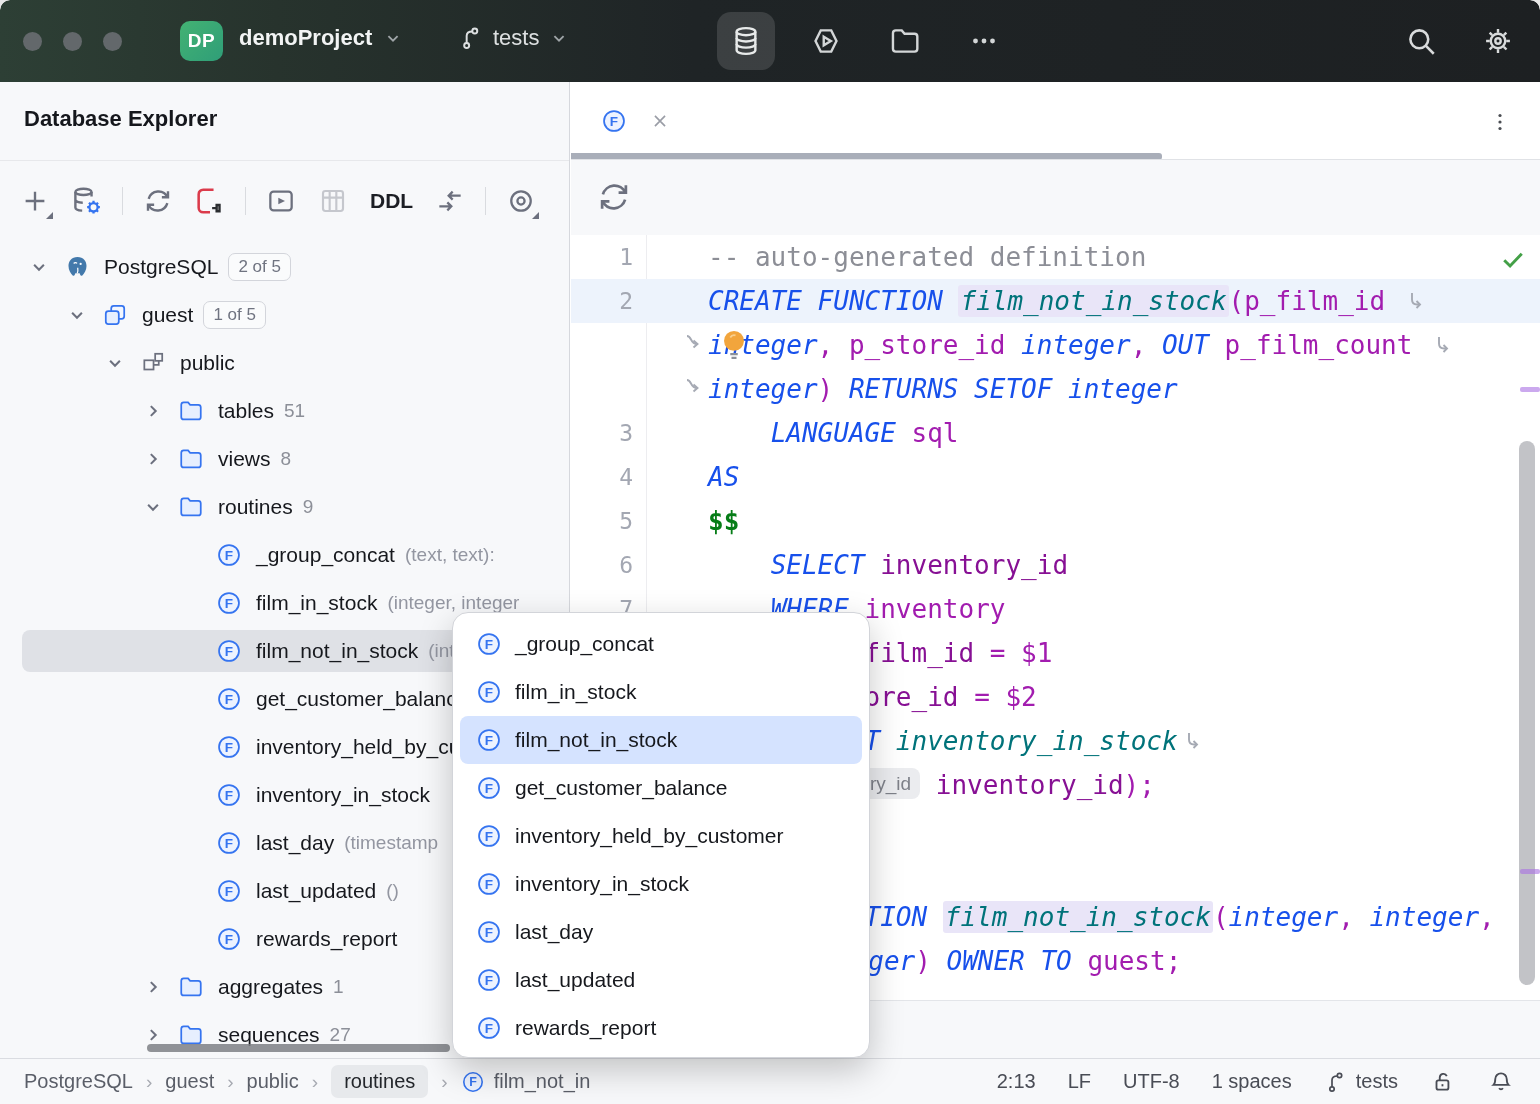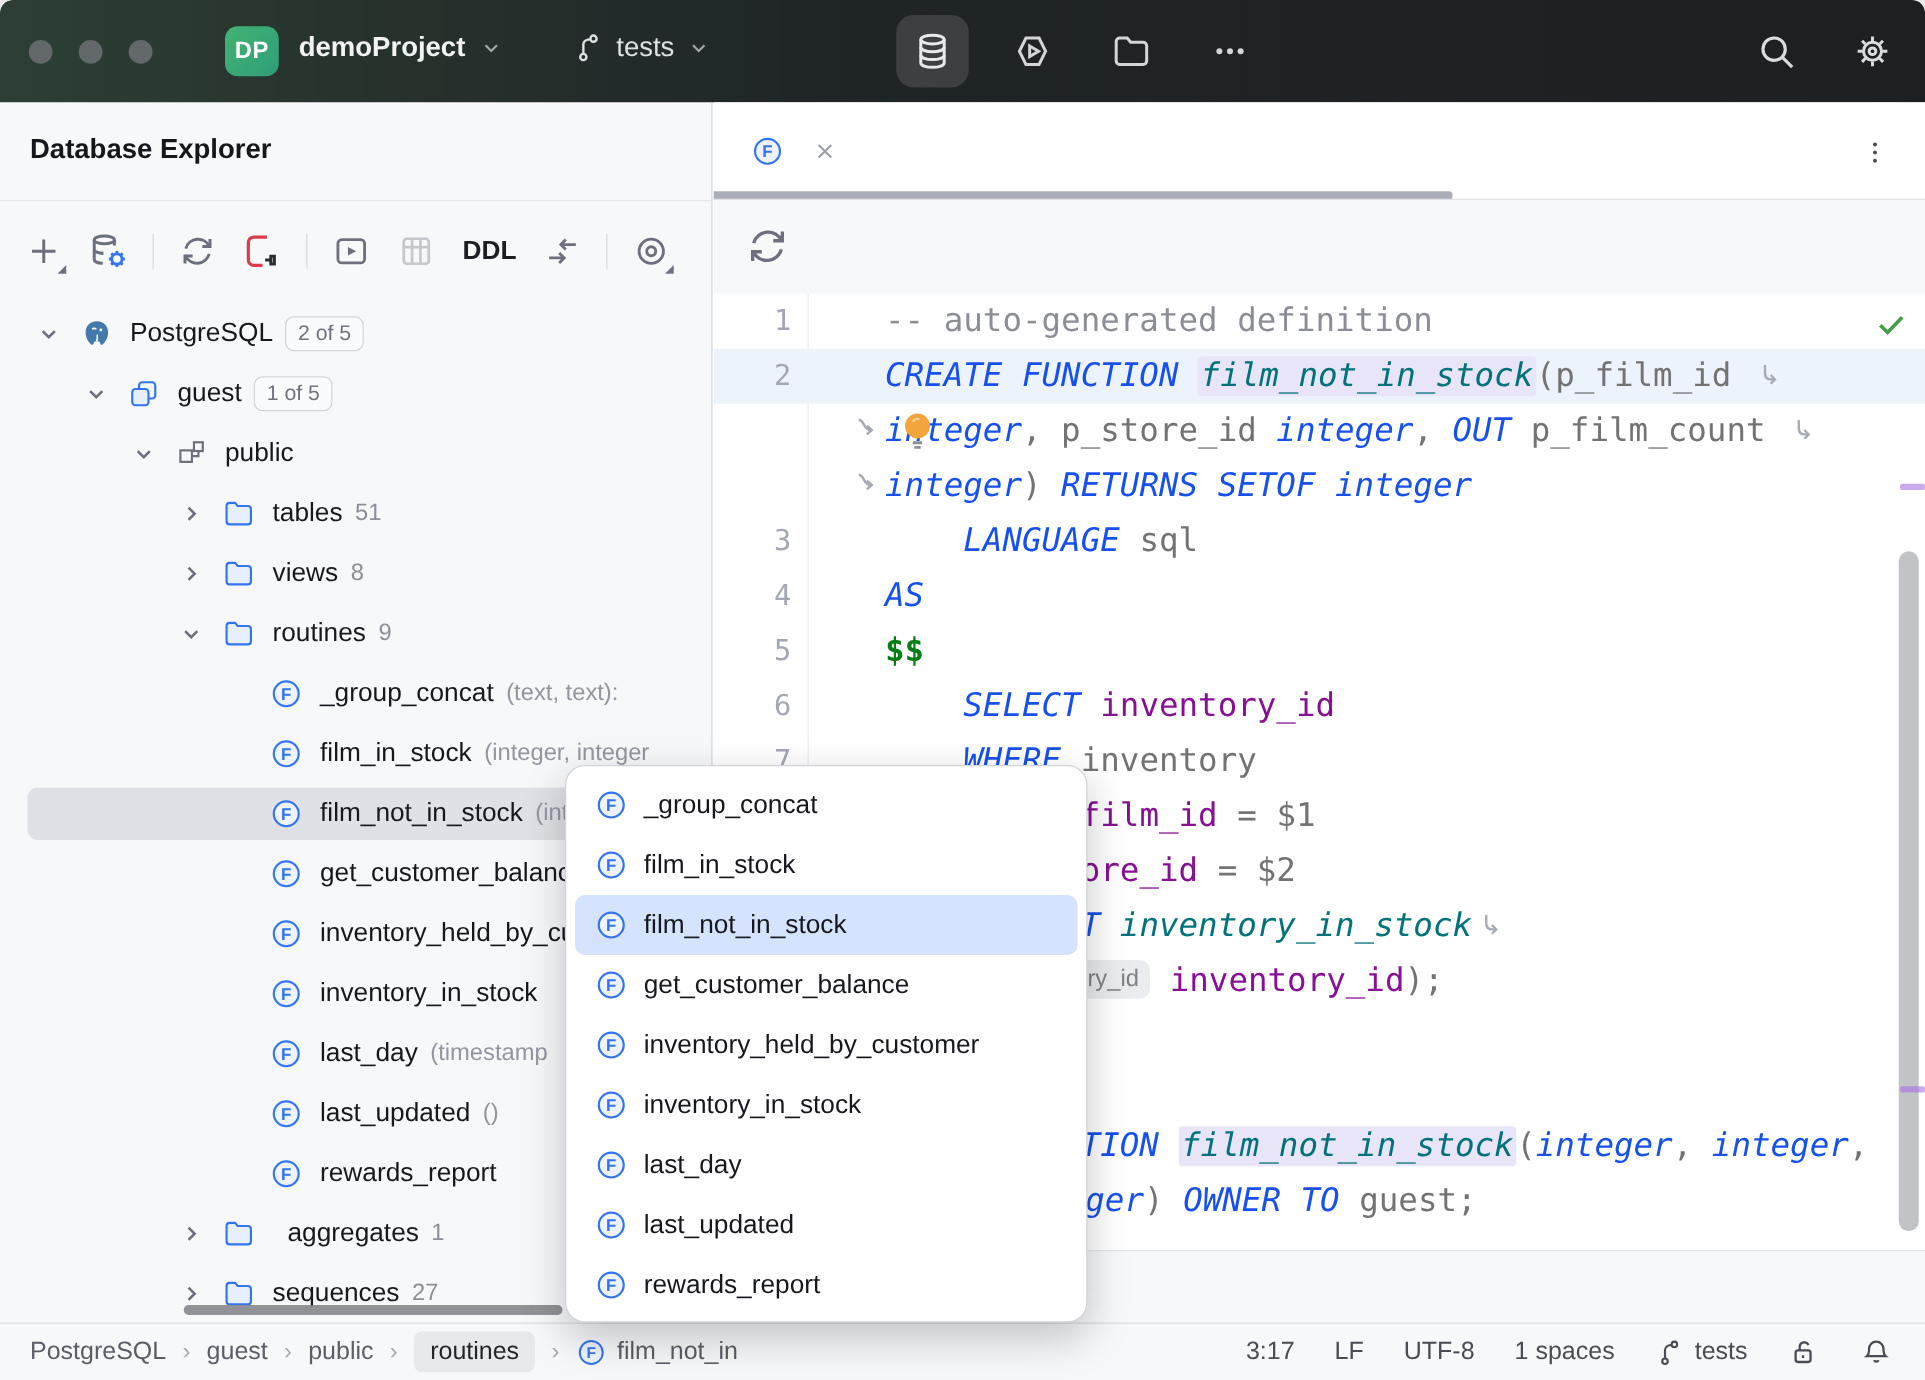--- a/index.html
+++ b/index.html
@@ -58,21 +58,21 @@
     display:flex;align-items:center;justify-content:center;}
   .ed-toolbar{position:absolute;left:0;top:78px;width:100%;height:75px;background:#f7f8fa;}
   .ed-refresh{position:absolute;left:24px;top:16px;width:42px;height:42px;border:none;background:none;cursor:pointer;padding:0;}
   .code{position:absolute;left:0;top:153px;width:100%;height:765px;background:#fff;overflow:hidden;}
   .gutter-line{position:absolute;left:75px;top:0;height:100%;width:1px;background:#ededf0;}
   .code-row{position:absolute;left:0;width:100%;height:44px;}
   .code-row.cur{background:#edf3fc;}
   .lnum{position:absolute;left:0;top:0;width:62px;text-align:right;font:23px/44px "DejaVu Sans Mono",monospace;color:#a3a7b2;}
   .ltext{position:absolute;top:0;white-space:pre;font:26px/44px "DejaVu Sans Mono",monospace;color:#080808;}
   .tk-kw{color:#1750eb;font-style:italic;}
-  .tk-tx{color:#737373;}
+  .tk-tx{color:#a21caf;}
   .tk-cm{color:#8c8e96;}
   .tk-id{color:#871094;}
   .tk-str{color:#067d17;font-weight:600;}
   .tk-fn{color:#00737a;font-style:italic;}
   .tk-fnh{color:#00737a;font-style:italic;background:#e9e5f8;border-radius:3px;padding:1px 2px;}
   .tk-inlay{display:inline-block;font:19px/25px "Liberation Sans",sans-serif;color:#7e8189;background:#ebecef;
     border-radius:8px;padding:3px 9px;vertical-align:4px;}
   .lead-arrow,.tail-arrow{display:inline-block;}
   .lead-arrow{position:absolute;top:11px;}
   .bulb{position:absolute;left:146px;top:4px;width:34px;height:36px;}
@@ -473,21 +473,21 @@
           <span class="tr-chev" style="left: 140px;">
             <svg width="26" height="26" viewBox="0 0 24 24" fill="none" stroke="#6c707e" stroke-width="1.9">
               <path d="M10 7.5l4.5 4.5L10 16.5"></path>
             </svg>
           </span>
           <span class="tr-icon" style="left: 178px;">
             <svg width="26" height="26" viewBox="0 0 24 24">
               <path d="M3 6.3c0-1.3 1-2.3 2.3-2.3h4l1.9 2.3h7.5c1.3 0 2.3 1 2.3 2.3v8.9c0 1.3-1 2.3-2.3 2.3H5.3c-1.3 0-2.3-1-2.3-2.3z" fill="#e7effe" stroke="#3574f0" stroke-width="1.6"></path>
             </svg>
           </span>
-          <span class="tr-label-box" style="left: 218px; margin-left: 12px;">
+          <span class="tr-label-box" style="left: 218px;">
             <span class="tr-label">aggregates</span>
             <span class="tr-count">1</span>
           </span>
         </div>
         <div class="tree-row" style="top: 768px;">
           <span class="tr-chev" style="left: 140px;">
             <svg width="26" height="26" viewBox="0 0 24 24" fill="none" stroke="#6c707e" stroke-width="1.9">
               <path d="M10 7.5l4.5 4.5L10 16.5"></path>
             </svg>
           </span>
@@ -776,21 +776,21 @@
           <span>
             <svg width="24" height="24" viewBox="0 0 24 24">
               <circle cx="12" cy="12" r="9.2" fill="#edf3ff" stroke="#3574f0" stroke-width="1.6"></circle>
               <text x="12" y="16.3" text-anchor="middle" font-family="Liberation Sans,sans-serif" font-size="12.5" font-weight="700" fill="#3574f0">F</text>
             </svg>
           </span>
           <span>film_not_in</span>
         </span>
       </div>
     <div class="sb-right">
-      <span class="sb-item">3:17</span>
+      <span class="sb-item">2:13</span>
       <span class="sb-item">LF</span>
       <span class="sb-item">UTF-8</span>
       <span class="sb-item">1 spaces</span>
       <span class="sb-item sb-branch">
         <span>
           <svg width="24" height="24" viewBox="0 0 24 24" fill="none" stroke="#494c55" stroke-width="1.7">
             <circle cx="8" cy="19" r="2.2"></circle>
               <circle cx="15.5" cy="5.5" r="2.2"></circle>
             <path d="M8 16.8V10c0-3 3-4 5.4-4"></path>
             </svg>

